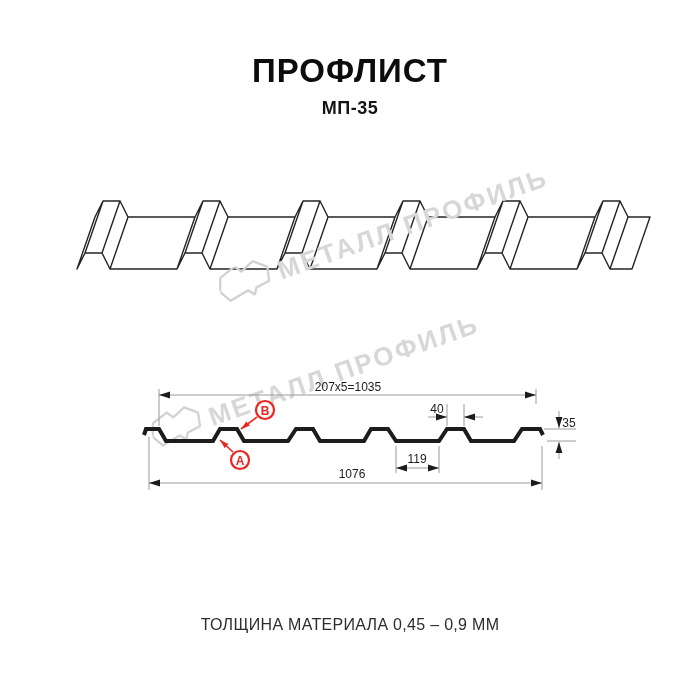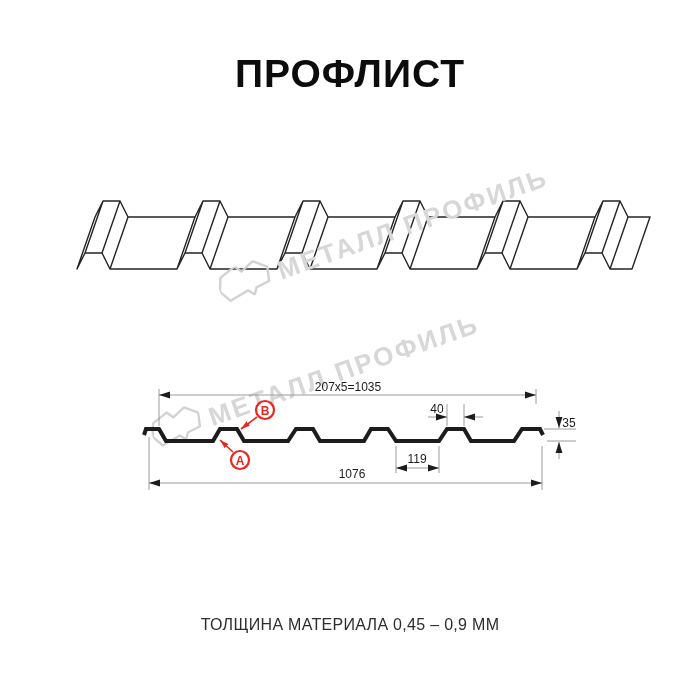--- a/index.html
+++ b/index.html
@@ -1,19 +1,19 @@
 <!DOCTYPE html>
 <html><head>
 <meta charset="utf-8">
 <style>
   html,body{margin:0;padding:0;background:#ffffff;}
   .canvas{position:relative;width:700px;height:700px;background:#ffffff;overflow:hidden;
           font-family:"Liberation Sans",sans-serif;}
   .title{position:absolute;top:52px;left:0;width:700px;text-align:center;
-         font-size:39px;font-weight:800;letter-spacing:1px;color:#0c0c0c;margin:0;}
+         font-size:33px;font-weight:800;letter-spacing:1px;color:#0c0c0c;margin:0;}
   .subtitle{position:absolute;top:98px;left:0;width:700px;text-align:center;
             font-size:18px;font-weight:700;letter-spacing:.5px;color:#141414;}
   .footer-text{position:absolute;top:616px;left:0;width:700px;text-align:center;
                font-size:16px;font-weight:400;letter-spacing:.3px;color:#2d2d2d;}
   .svg-abs{position:absolute;}
   .wm{position:absolute;display:flex;align-items:flex-end;gap:8px;
       transform:rotate(-19.5deg);transform-origin:0 100%;pointer-events:none;}
   .wm-text{font-size:26px;font-weight:700;letter-spacing:2.5px;color:#d7d7d7;
            white-space:nowrap;line-height:30px;}
   .dim-line{stroke:#9a9a9a;stroke-width:1;fill:none;}
@@ -23,20 +23,21 @@
   .red-ln{stroke:#e9261f;stroke-width:1.6;fill:none;}
   .red-circ{stroke:#e9261f;stroke-width:2.2;fill:#ffffff;}
   .red-letter{font-size:12px;font-weight:700;fill:#e9261f;text-anchor:middle;}
 </style>
 </head>
 <body>
 
 <div class="canvas">
 
   <h1 class="title">ПРОФЛИСТ</h1>
+  <div class="subtitle">МП-35</div>
 
   <svg class="svg-abs" style="left:0;top:185px;" width="700" height="135" viewBox="0 185 700 135">
     <path id="wire" class="wire" d="M77,269L85,253L102,253L110,269L177,269L185,253L202,253L210,269L277,269L285,253L302,253L310,269L377,269L385,253L402,253L410,269L477,269L485,253L502,253L510,269L577,269L585,253L602,253L610,269L632,269 M95,217L103,201L120,201L128,217L195,217L203,201L220,201L228,217L295,217L303,201L320,201L328,217L395,217L403,201L420,201L428,217L495,217L503,201L520,201L528,217L595,217L603,201L620,201L628,217L650,217 M77,269L95,217 M85,253L103,201 M102,253L120,201 M110,269L128,217 M177,269L195,217 M185,253L203,201 M202,253L220,201 M210,269L228,217 M277,269L295,217 M285,253L303,201 M302,253L320,201 M310,269L328,217 M377,269L395,217 M385,253L403,201 M402,253L420,201 M410,269L428,217 M477,269L495,217 M485,253L503,201 M502,253L520,201 M510,269L528,217 M577,269L595,217 M585,253L603,201 M602,253L620,201 M610,269L628,217 M632,269L650,217"></path>
   </svg>
 
   <div class="wm" style="left:225px;top:272px;height:34px;">
     <svg width="54" height="34" viewBox="0 0 54 34">
       <polygon points="0,19 5,6 22,0 27,7 41,1 53,11 50,25 36,27 32,33 27,27 7,31" fill="none" stroke="#d2d2d2" stroke-width="2.4" stroke-linejoin="round"></polygon>
     </svg>
     <span class="wm-text">МЕТАЛЛ ПРОФИЛЬ</span>

